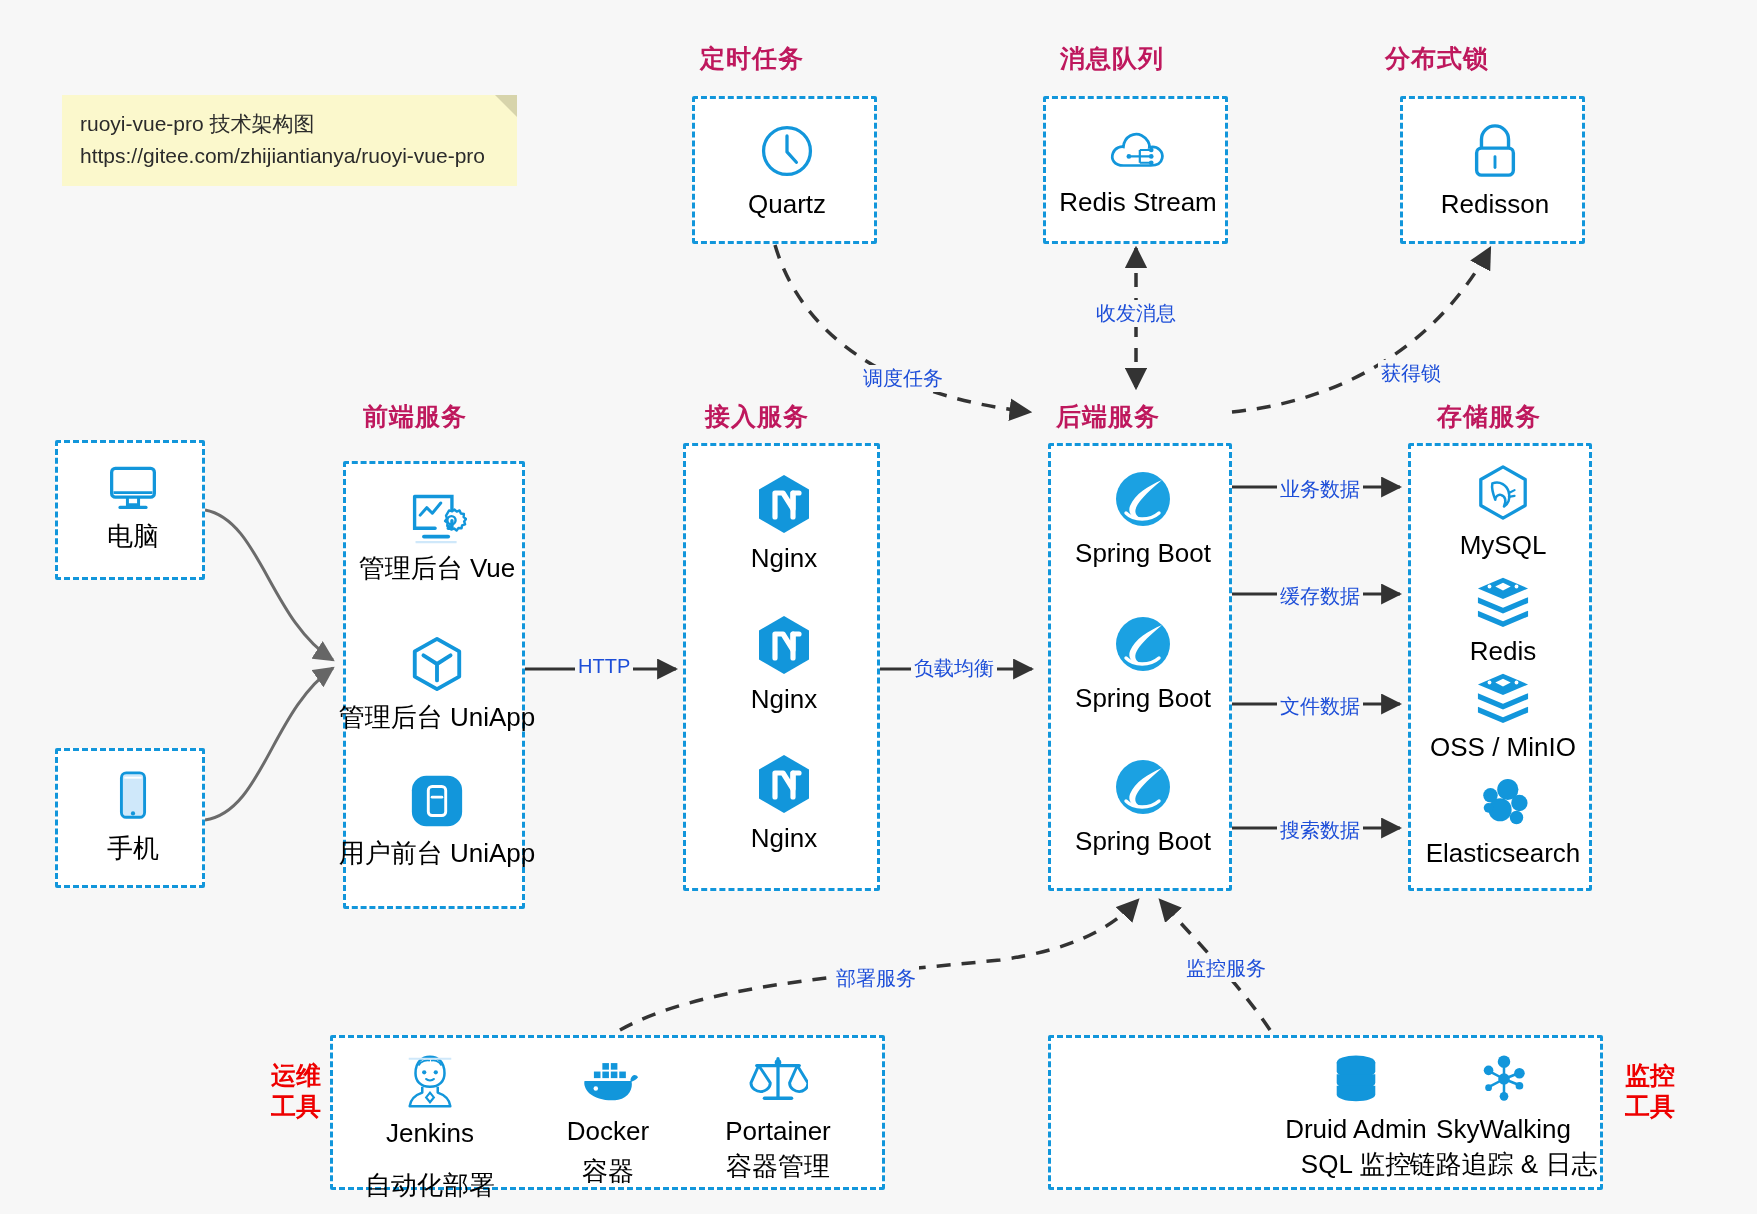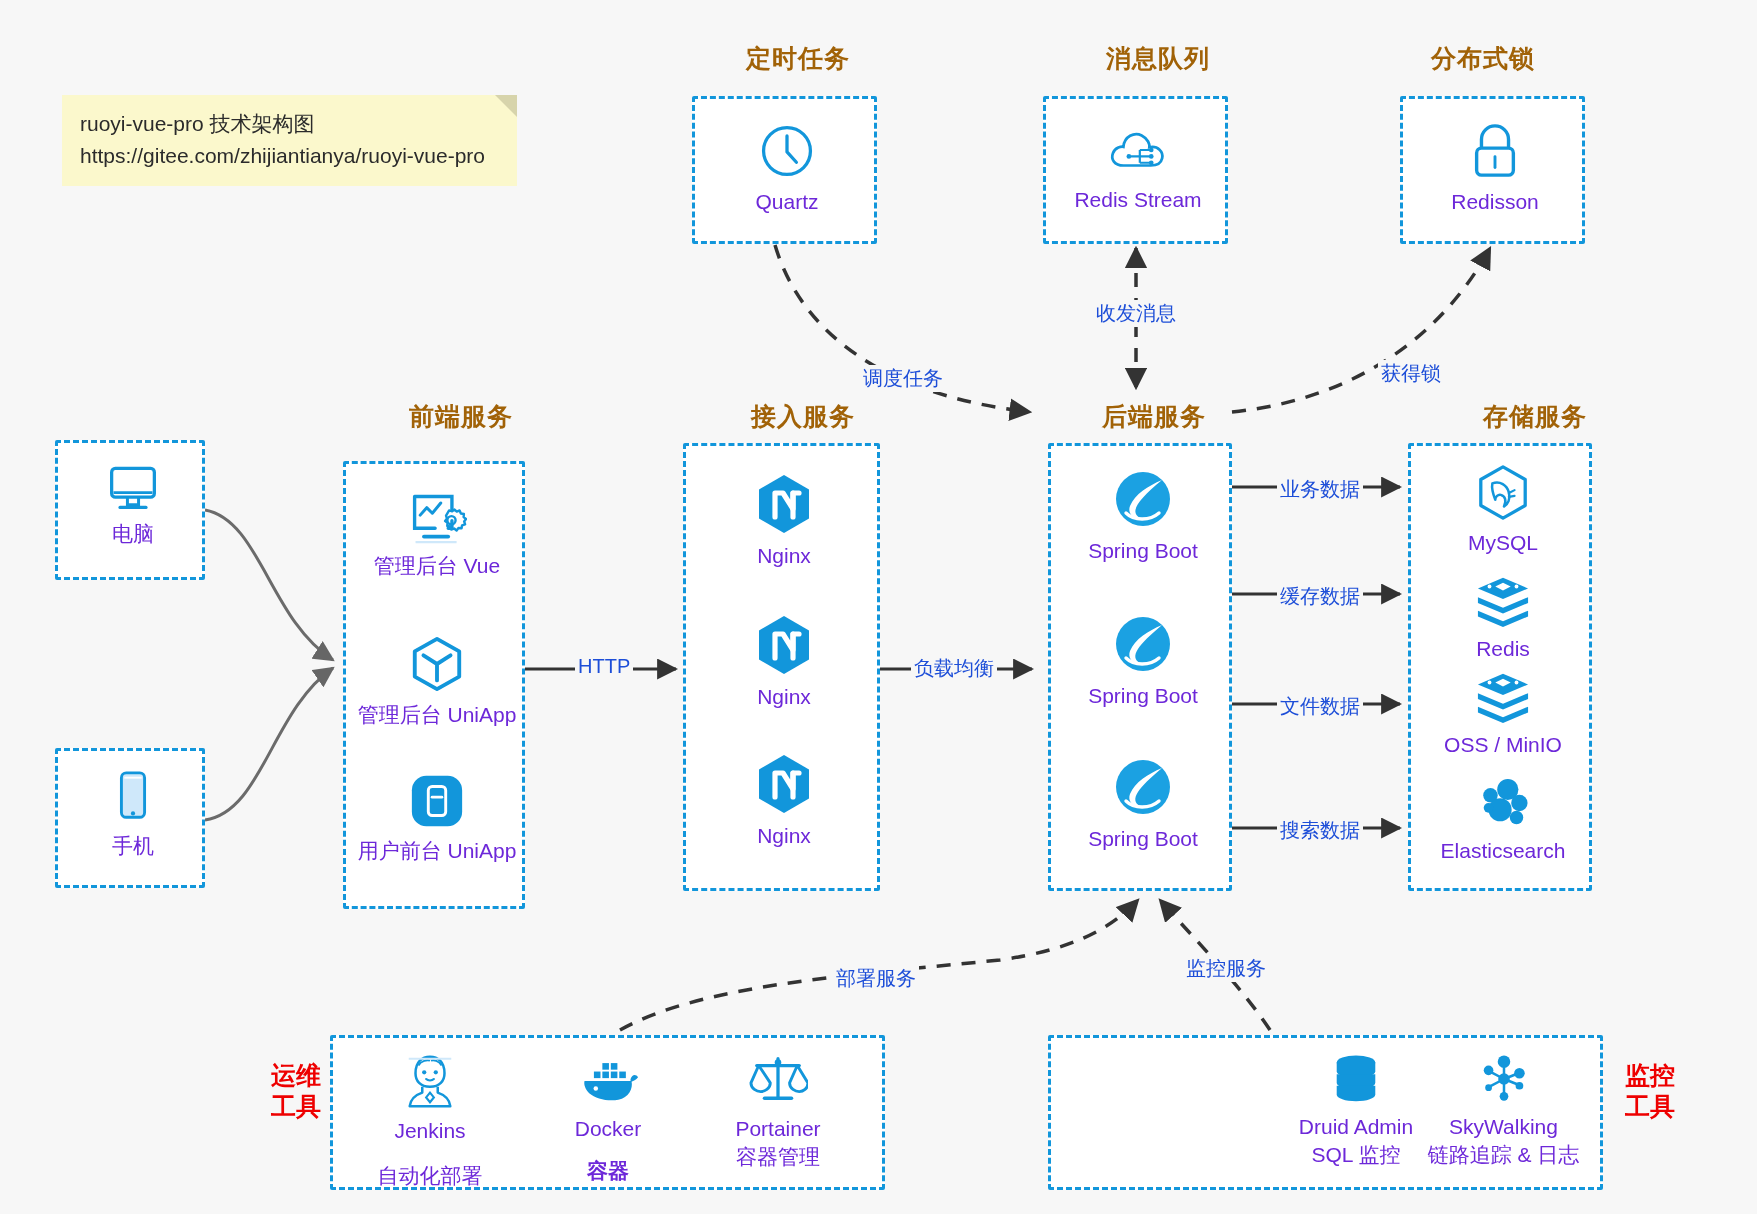--- a/index.html
+++ b/index.html
@@ -22,43 +22,43 @@
     pointer-events: none;
   }
   .group {
     position: absolute;
     border: 3px dashed #1296db;
     background: #ffffff;
     border-radius: 2px;
   }
   .grp-title {
     position: absolute;
-    color: #a16207;
+    color: #be185d;
     font-weight: bold;
     font-size: 25px;
     letter-spacing: 1px;
     white-space: nowrap;
-    text-align: right;
+    text-align: left;
   }
   .node {
     position: absolute;
     display: flex;
     flex-direction: column;
     align-items: center;
     justify-content: flex-start;
     width: 150px;
   }
   .node .ico {
     display: block;
     line-height: 0;
   }
   .node .lbl {
     margin-top: 7px;
-    font-size: 21px;
-    color: #6d28d9;
+    font-size: 26px;
+    color: #000000;
     white-space: nowrap;
     text-align: center;
     line-height: 1.3;
   }
   .sticky {
     position: absolute;
     background: #fbf8cc;
     padding: 13px 16px 15px 18px;
     font-size: 21px;
     color: #2b2b2b;
@@ -407,21 +407,21 @@
             <rect x="27" y="11" width="7" height="7"></rect>
             <rect x="36" y="11" width="7" height="7"></rect>
             <rect x="45" y="20" width="7" height="7"></rect>
           </g>
           <path d="M8 30 L58 30 C60 38 55 48 44 50 C33 52 20 49 13 43 C9 39 7 34 8 30 Z" fill="#1296db"></path>
           <path d="M57 28 C59 22 63 23 65 26 C63 29 60 30 57 31 Z" fill="#1296db"></path>
           <circle cx="20" cy="38" r="2.4" fill="#ffffff"></circle>
         </svg>
       </span>
       <span class="lbl">Docker</span>
-      <span class="lbl" style="margin-top:15px;font-weight:bold;">容器</span>
+      <span class="lbl" style="margin-top:6px;">容器</span>
     </div>
 
     <div class="node" style="left:370px; top:14px;">
       <span class="ico">
         <svg width="60" height="56" viewBox="0 0 62 58">
           <path d="M31 7 L31 48" stroke="#1296db" stroke-width="3.4" stroke-linecap="round"></path>
           <path d="M9 14 L53 14" stroke="#1296db" stroke-width="3.4" stroke-linecap="round"></path>
           <path d="M17 48 L45 48" stroke="#1296db" stroke-width="3.6" stroke-linecap="round"></path>
           <path d="M11 14 L3 32 C3 38 9 41 13 41 C17 41 23 38 23 32 Z" fill="none" stroke="#1296db" stroke-width="3" stroke-linejoin="round"></path>
           <path d="M51 14 L43 32 C43 38 49 41 53 41 C57 41 62 38 62 32 Z" fill="none" stroke="#1296db" stroke-width="3" stroke-linejoin="round"></path>

